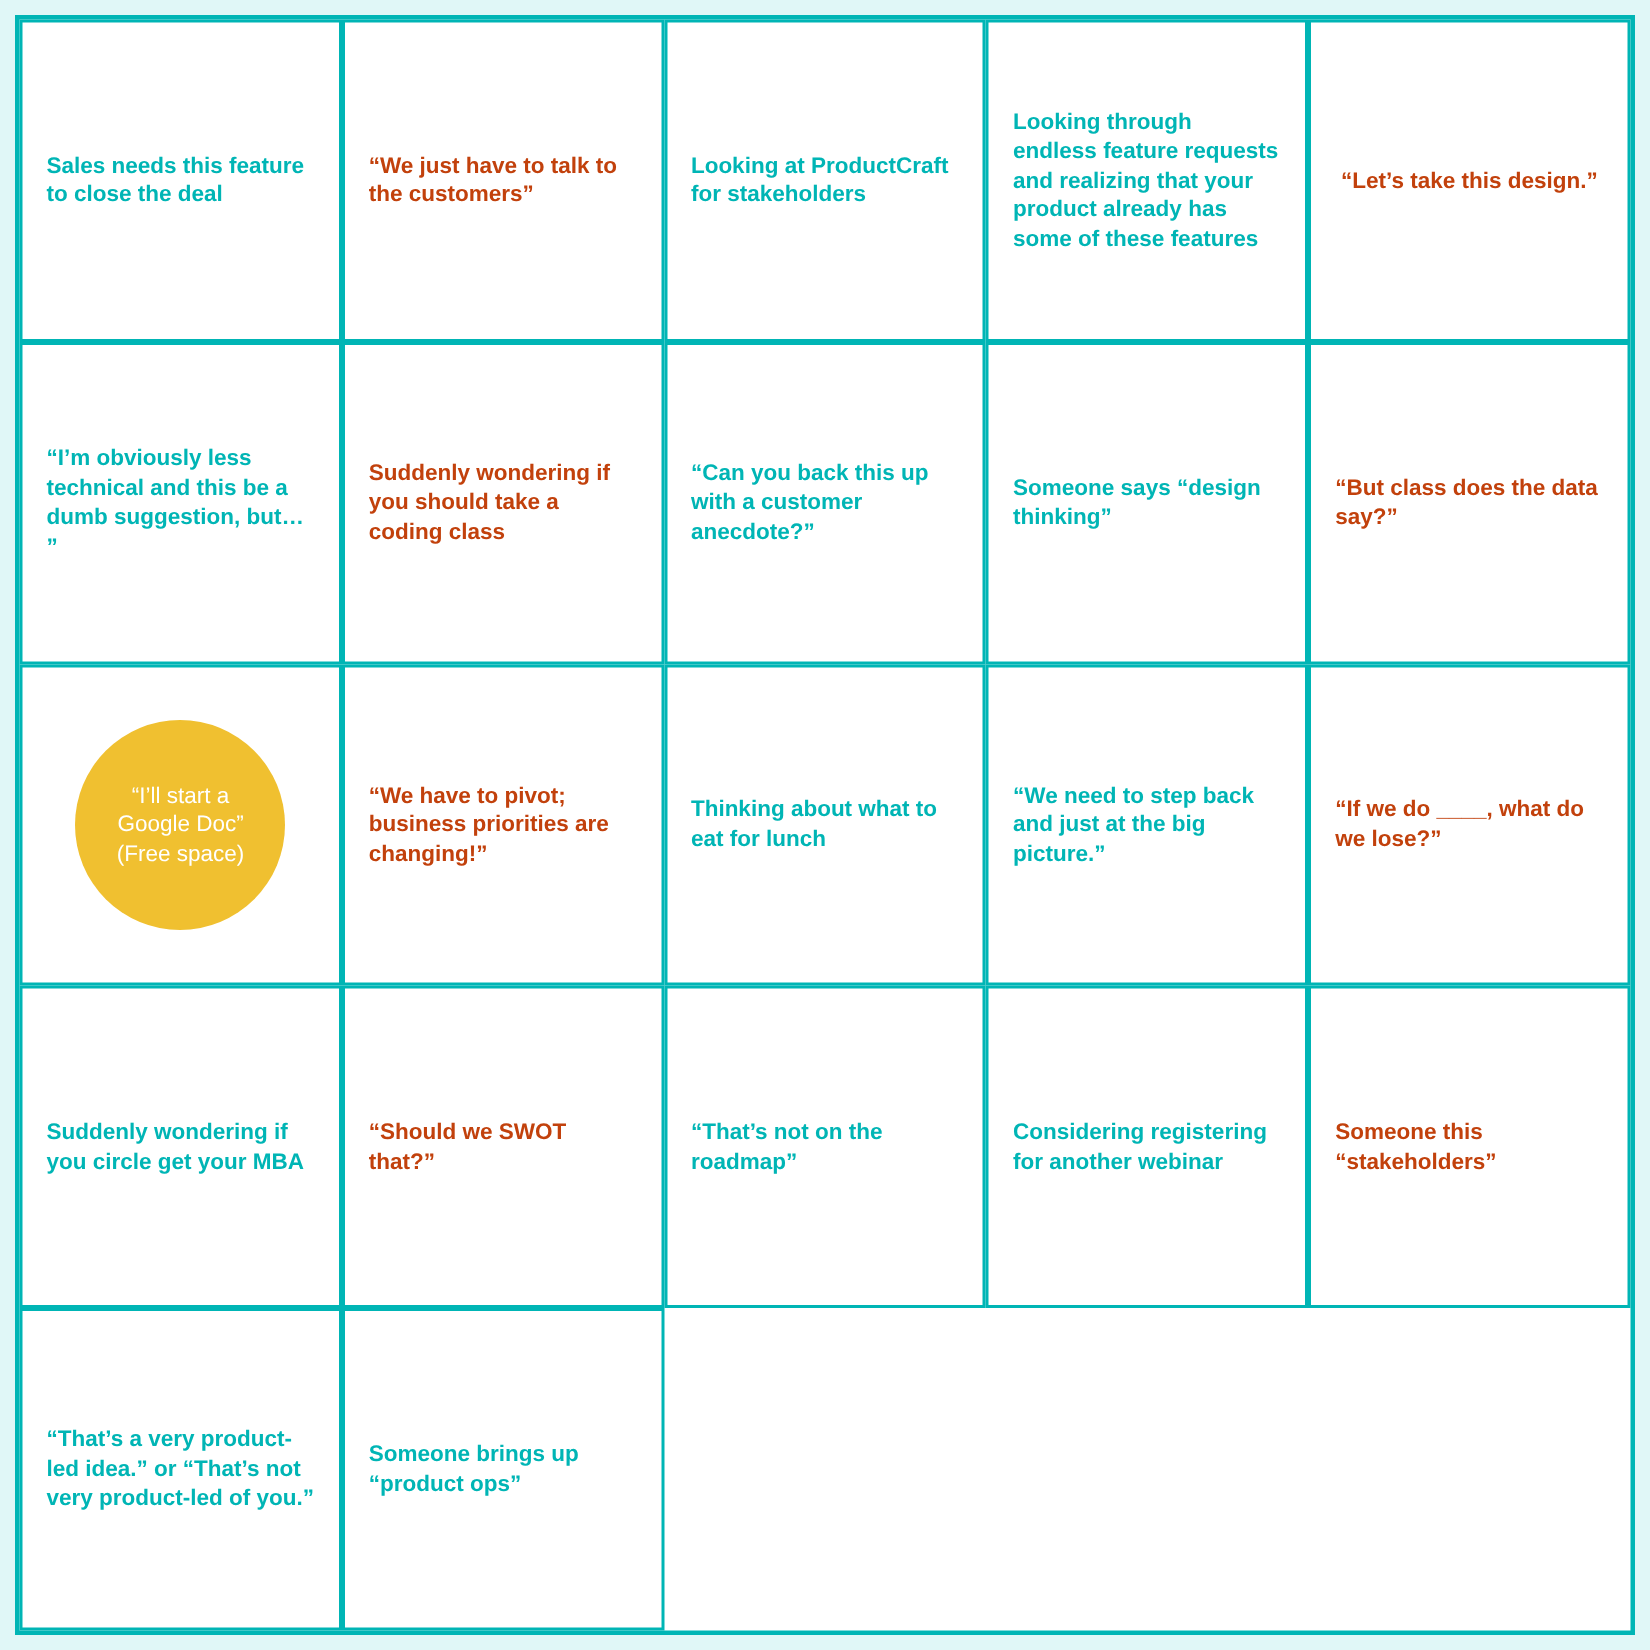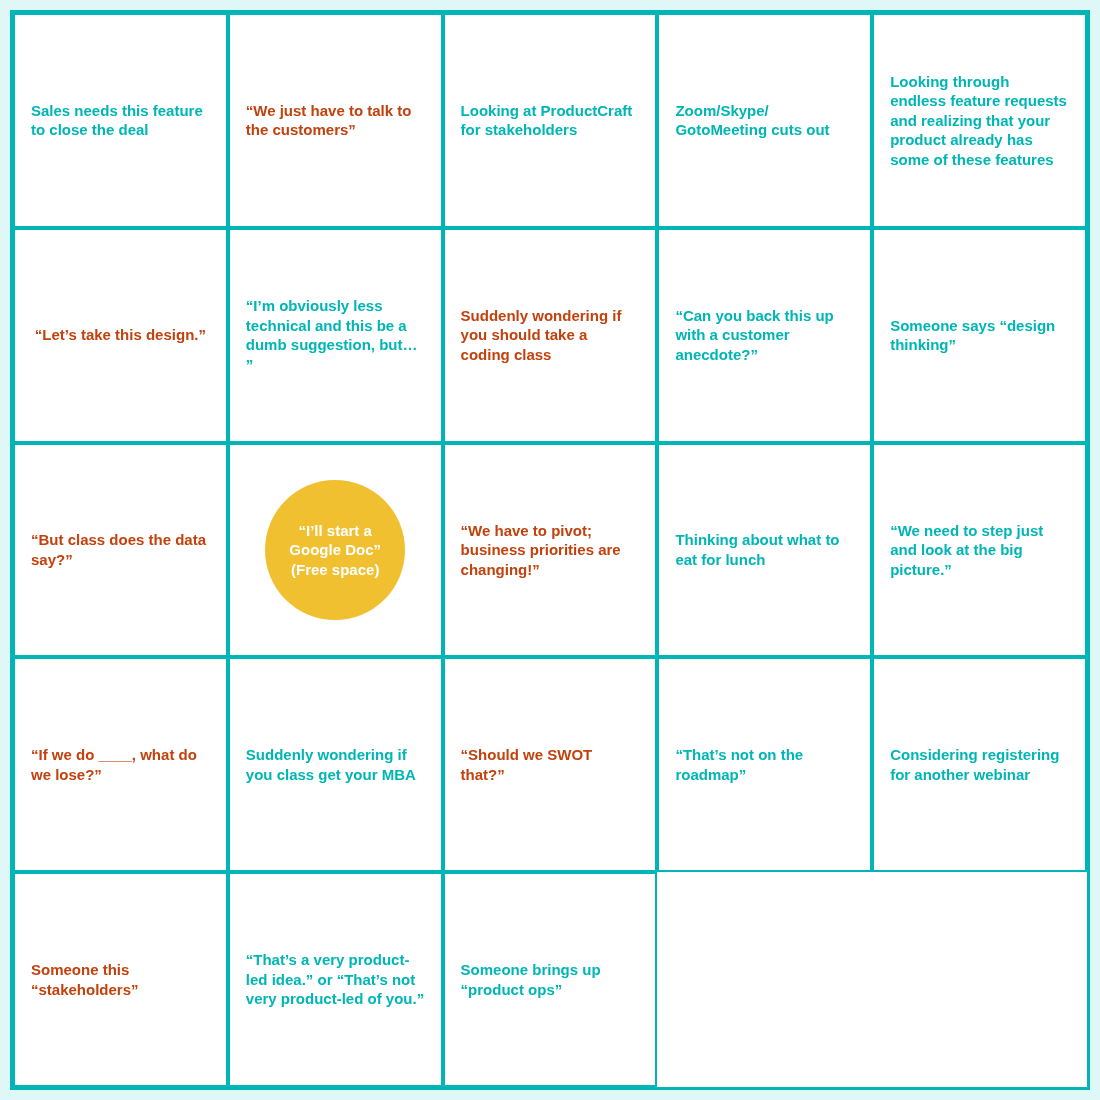--- a/index.html
+++ b/index.html
@@ -42,38 +42,35 @@
       height: 140px;
       display: flex;
       align-items: center;
       justify-content: center;
       text-align: center;
       padding: 16px;
     }
     .free-space .cell-text {
       color: white;
       font-size: 15px;
-      font-weight: 700;
+      font-weight: 400;
     }
   </style>
 </head>
 <body>
 
 <div class="board-container">
 <div class="cell">
       <span class="cell-text teal">Sales needs this feature to close the deal</span>
     </div>
     <div class="cell">
       <span class="cell-text dark">“We just have to talk to the customers”</span>
     </div>
     <div class="cell">
       <span class="cell-text teal">Looking at ProductCraft for stakeholders</span>
-    </div>
-    <div class="cell">
-      <span class="cell-text teal">Zoom/Skype/ GotoMeeting cuts out</span>
     </div>
     <div class="cell">
       <span class="cell-text teal">Looking through endless feature requests and realizing that your product already has some of these features</span>
     </div>
     <div class="cell">
       <span class="cell-text dark">“Let’s take this design.”</span>
     </div>
     <div class="cell">
       <span class="cell-text teal">“I’m obviously less technical and this be a dumb suggestion, but… ”</span>
     </div>
@@ -94,27 +91,27 @@
         <span class="cell-text">“I’ll start a Google Doc” (Free space)</span>
       </div>
     </div>
     <div class="cell">
       <span class="cell-text dark">“We have to pivot; business priorities are changing!”</span>
     </div>
     <div class="cell">
       <span class="cell-text teal">Thinking about what to eat for lunch</span>
     </div>
     <div class="cell">
-      <span class="cell-text teal">“We need to step just and look at the big picture.”</span>
+      <span class="cell-text teal">“We need to step back and just at the big picture.”</span>
     </div>
     <div class="cell">
       <span class="cell-text dark">“If we do ____, what do we lose?”</span>
     </div>
     <div class="cell">
-      <span class="cell-text teal">Suddenly wondering if you class get your MBA</span>
+      <span class="cell-text teal">Suddenly wondering if you circle get your MBA</span>
     </div>
     <div class="cell">
       <span class="cell-text dark">“Should we SWOT that?”</span>
     </div>
     <div class="cell">
       <span class="cell-text teal">“That’s not on the roadmap”</span>
     </div>
     <div class="cell">
       <span class="cell-text teal">Considering registering for another webinar</span>
     </div>

